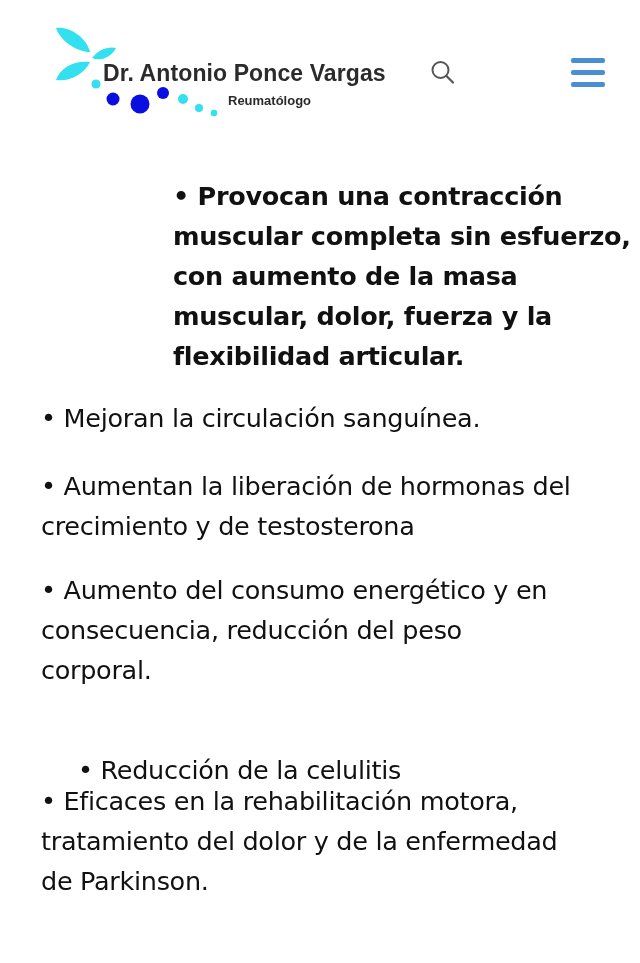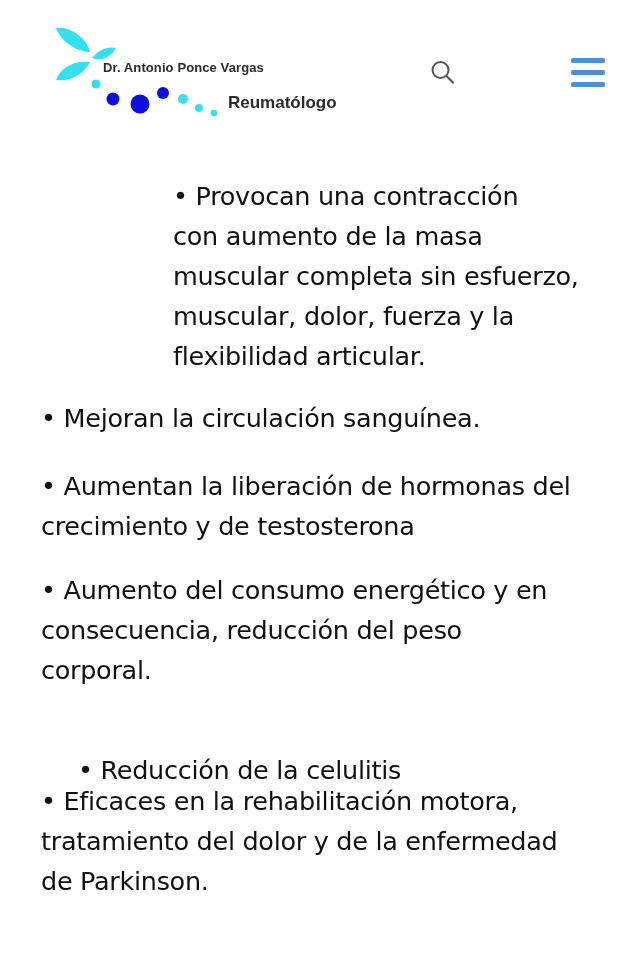--- a/index.html
+++ b/index.html
@@ -27,32 +27,32 @@
       width: 320px;
       height: 100px;
     }
     .logo svg { position: absolute; left: 0; top: 0; }
     .logo-title {
       position: absolute;
       left: 53px;
       top: 38px;
       font-family: "Liberation Sans", sans-serif;
       font-weight: bold;
-      font-size: 13px;
+      font-size: 23px;
       color: #2b2b2b;
       white-space: nowrap;
       letter-spacing: 0.1px;
     }
     .logo-subtitle {
       position: absolute;
       left: 178px;
       top: 71px;
       font-family: "Liberation Sans", sans-serif;
       font-weight: bold;
-      font-size: 17px;
+      font-size: 13px;
       color: #2b2b2b;
       white-space: nowrap;
     }
     .search-btn {
       position: absolute;
       left: 428px;
       top: 58px;
       width: 30px;
       height: 30px;
       cursor: pointer;
@@ -126,24 +126,24 @@
   </div>
 
   <div class="menu-btn">
     <span style="top:2px;"></span>
     <span style="top:14px;"></span>
     <span style="top:26px;"></span>
   </div>
 </header>
 
 <main class="content">
-  <p class="para indented" style="top:176px;">
+  <p class="para indented" style="top:176px;font-weight:bold;">
     <span class="line">• Provocan una contracción</span>
+    <span class="line">muscular completa sin esfuerzo,</span>
     <span class="line">con aumento de la masa</span>
-    <span class="line">muscular completa sin esfuerzo,</span>
     <span class="line">muscular, dolor, fuerza y la</span>
     <span class="line">flexibilidad articular.</span>
   </p>
 
   <p class="para full" style="top:398px;">
     <span class="line">• Mejoran la circulación sanguínea.</span>
   </p>
 
   <p class="para full" style="top:466px;">
     <span class="line">• Aumentan la liberación de hormonas del</span>

